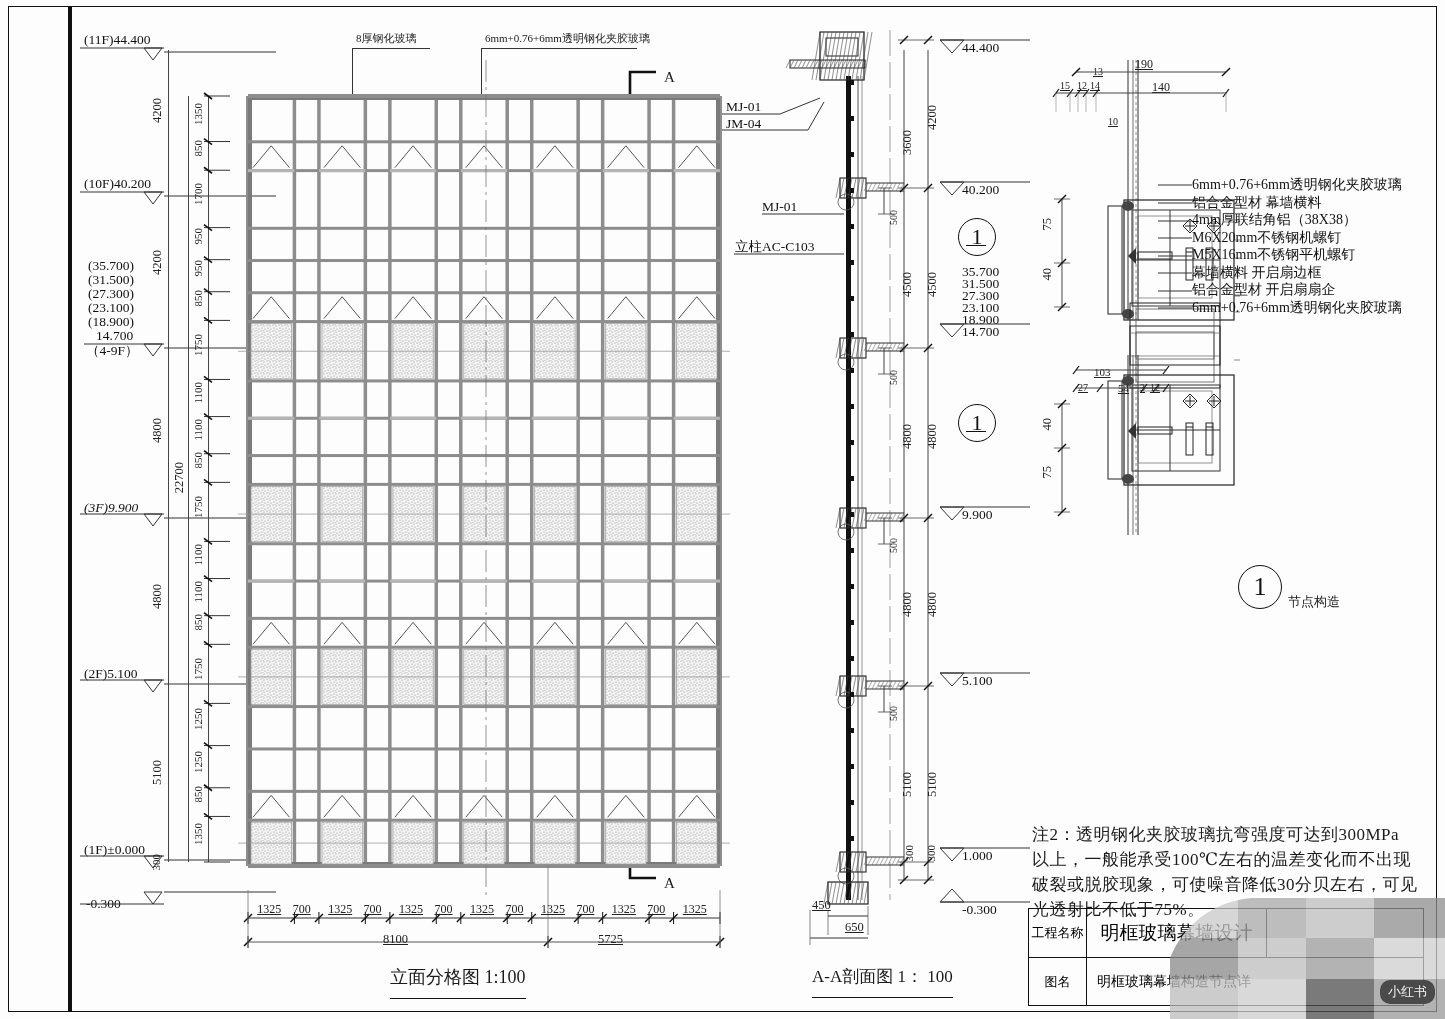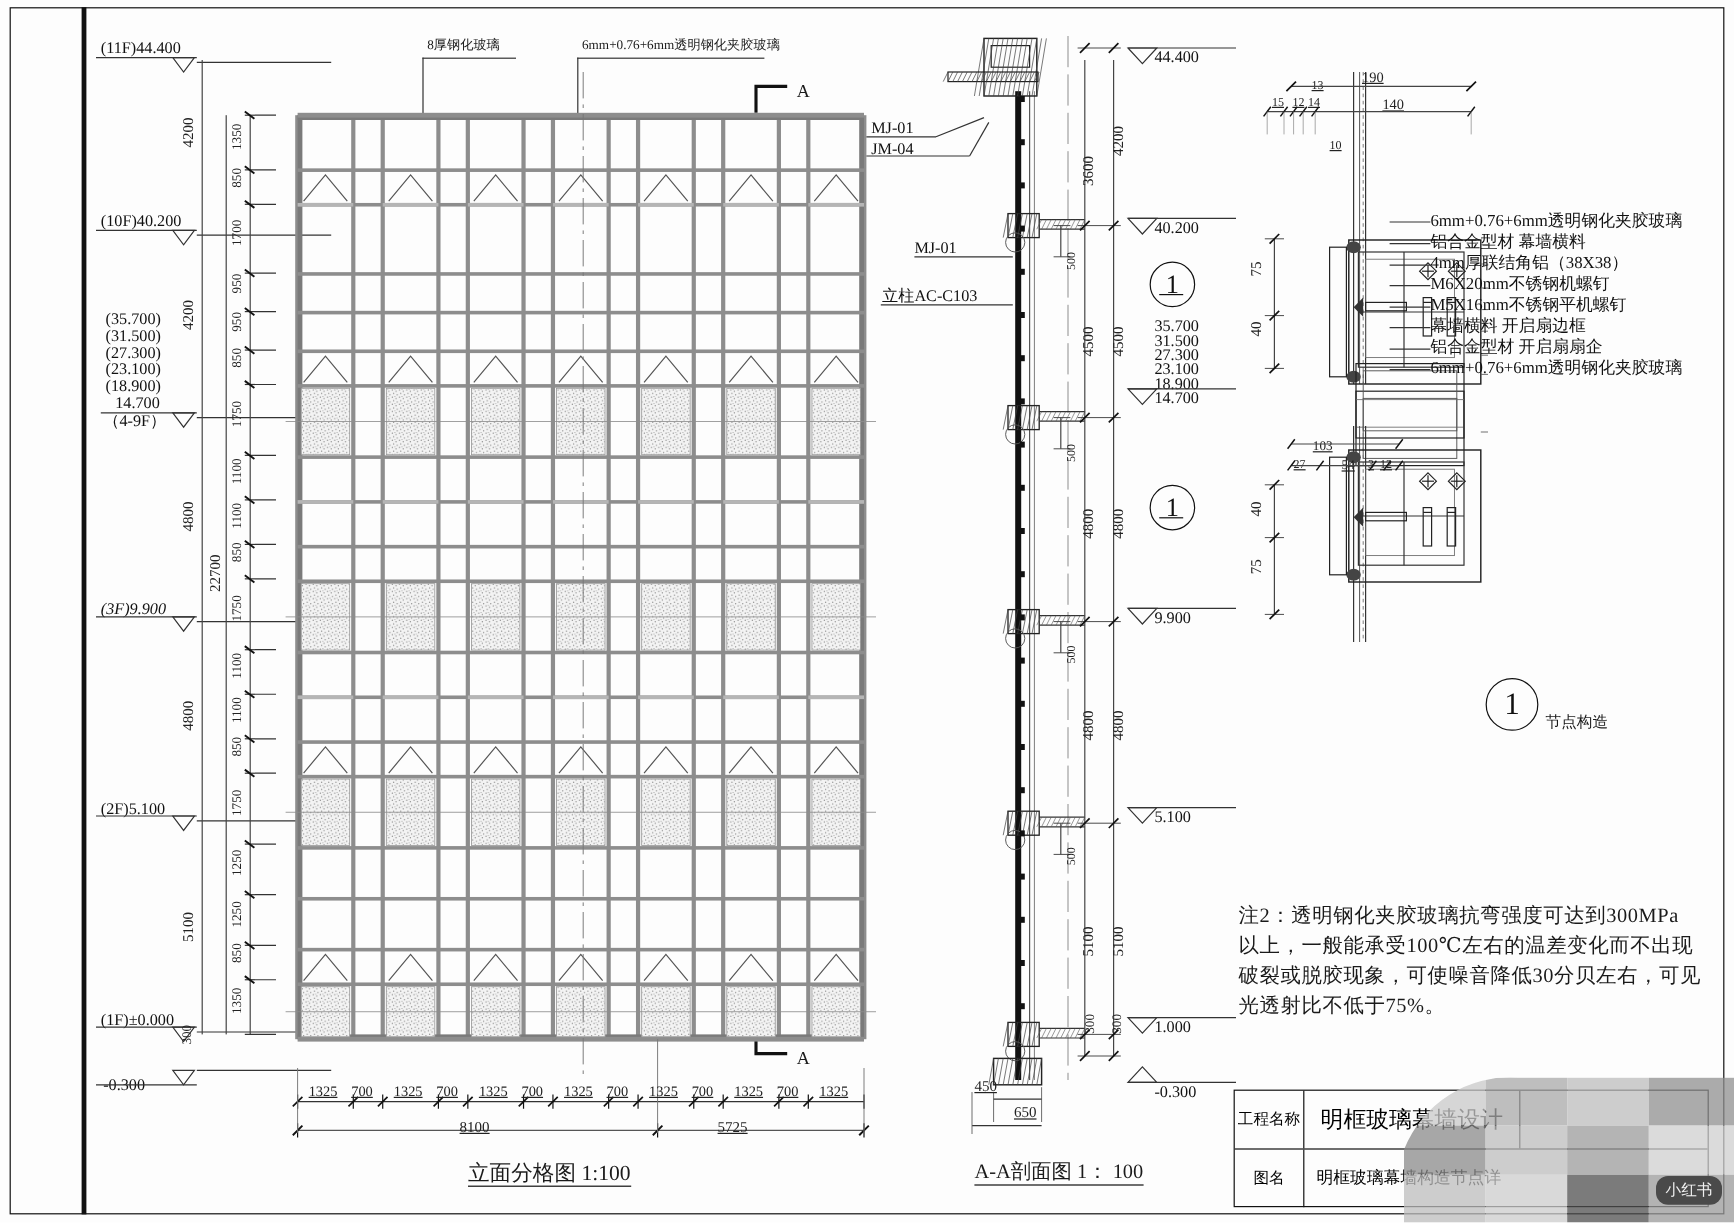--- a/index.html
+++ b/index.html
@@ -8,21 +8,21 @@
   .border-outer{position:absolute;left:8px;top:6px;width:1429px;height:1006px;border:1px solid #111;box-sizing:border-box;}
   .border-left{position:absolute;left:68px;top:6px;width:4px;height:1006px;background:#111;}
   .abs{position:absolute;}
   .txt{position:absolute;white-space:nowrap;color:#1a1a1a;font-size:12px;line-height:1;}
   .cn{font-family:"Liberation Serif","DejaVu Serif",serif;}
   .ln{position:absolute;background:#2b2b2b;}
   .hl{height:1px;}
   .vl{width:1px;}
   .dimv{position:absolute;background:#444;width:1px;}
   svg{position:absolute;overflow:visible;}
-  .title-u{border-bottom:1.5px solid #111;padding-bottom:2px;}
+  .title-u{border-bottom:1.5px solid #111;padding-bottom:12px;}
   .tb{position:absolute;border:1px solid #111;box-sizing:border-box;}
   .note{position:absolute;font-size:17px;line-height:25px;color:#1a1a1a;letter-spacing:0.5px;}
   .anno{position:absolute;font-size:13.5px;color:#111;white-space:nowrap;line-height:1;}
   .wm{position:absolute;opacity:.75;}
   .wmtxt{position:absolute;color:#f2f2f2;font-size:13px;background:#4a4a4a;border-radius:10px;padding:3px 8px;}
   .circ{position:absolute;border:1.6px solid #111;border-radius:50%;display:flex;align-items:center;justify-content:center;font-size:22px;color:#111;}
   .dimtxt{position:absolute;font-size:12.5px;color:#222;white-space:nowrap;text-decoration:underline;}
   .dimtxtv{position:absolute;font-size:12.5px;color:#222;white-space:nowrap;writing-mode:vertical-rl;transform:rotate(180deg);}
   .lvl{position:absolute;font-size:13.5px;color:#111;white-space:nowrap;}
 </style>
@@ -795,21 +795,21 @@
       <div class="anno cn" style="left: 1192px; top: 265.5px; font-size: 14px;">幕墙横料   开启扇边框</div>
       <div class="anno cn" style="left: 1192px; top: 283px; font-size: 14px;">铝合金型材   开启扇扇企</div>
       <div class="anno cn" style="left: 1192px; top: 300.5px; font-size: 14px;">6mm+0.76+6mm透明钢化夹胶玻璃</div>
     </div>
 
   <div class="circ" style="left:1238px;top:565px;width:42px;height:42px;font-size:26px;">
     <span>1</span>
   </div>
   <div class="txt cn" style="left:1288px;top:595px;font-size:13px;">节点构造</div>
 
-  <div id="note2" class="note cn" style="left:1032px;top:750px;width:400px;">
+  <div id="note2" class="note cn" style="left:1032px;top:822px;width:400px;">
       <div>注2：透明钢化夹胶玻璃抗弯强度可达到300MPa</div>
       <div>以上，一般能承受100℃左右的温差变化而不出现</div>
       <div>破裂或脱胶现象，可使噪音降低30分贝左右，可见</div>
       <div>光透射比不低于75%。</div>
     </div>
 
   <div class="tb" style="left:1028px;top:908px;width:396px;height:98px;border-width:1.5px;">
     <div class="abs" style="left:0;top:49px;width:100%;height:48px;display:flex;">
       <div class="abs cn" style="left:0;top:0;width:58px;height:100%;border-right:1px solid #111;box-sizing:border-box;display:flex;align-items:center;justify-content:center;font-size:13px;">图名</div>
       <div class="abs cn" style="left:58px;top:0;width:240px;height:100%;box-sizing:border-box;display:flex;align-items:center;padding-left:10px;font-size:14px;">明框玻璃幕墙构造节点详</div>

